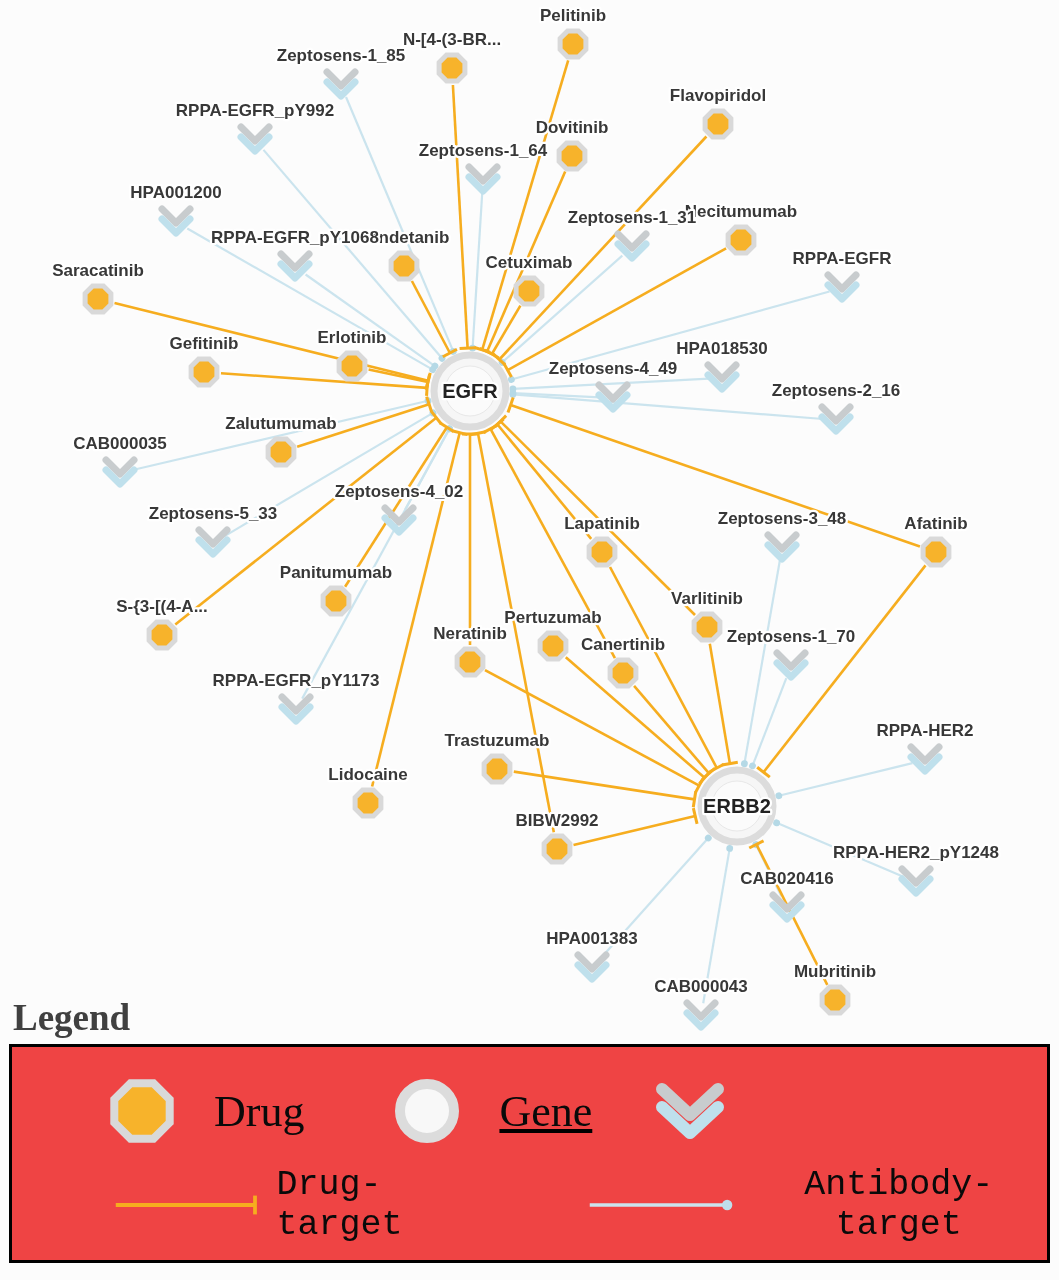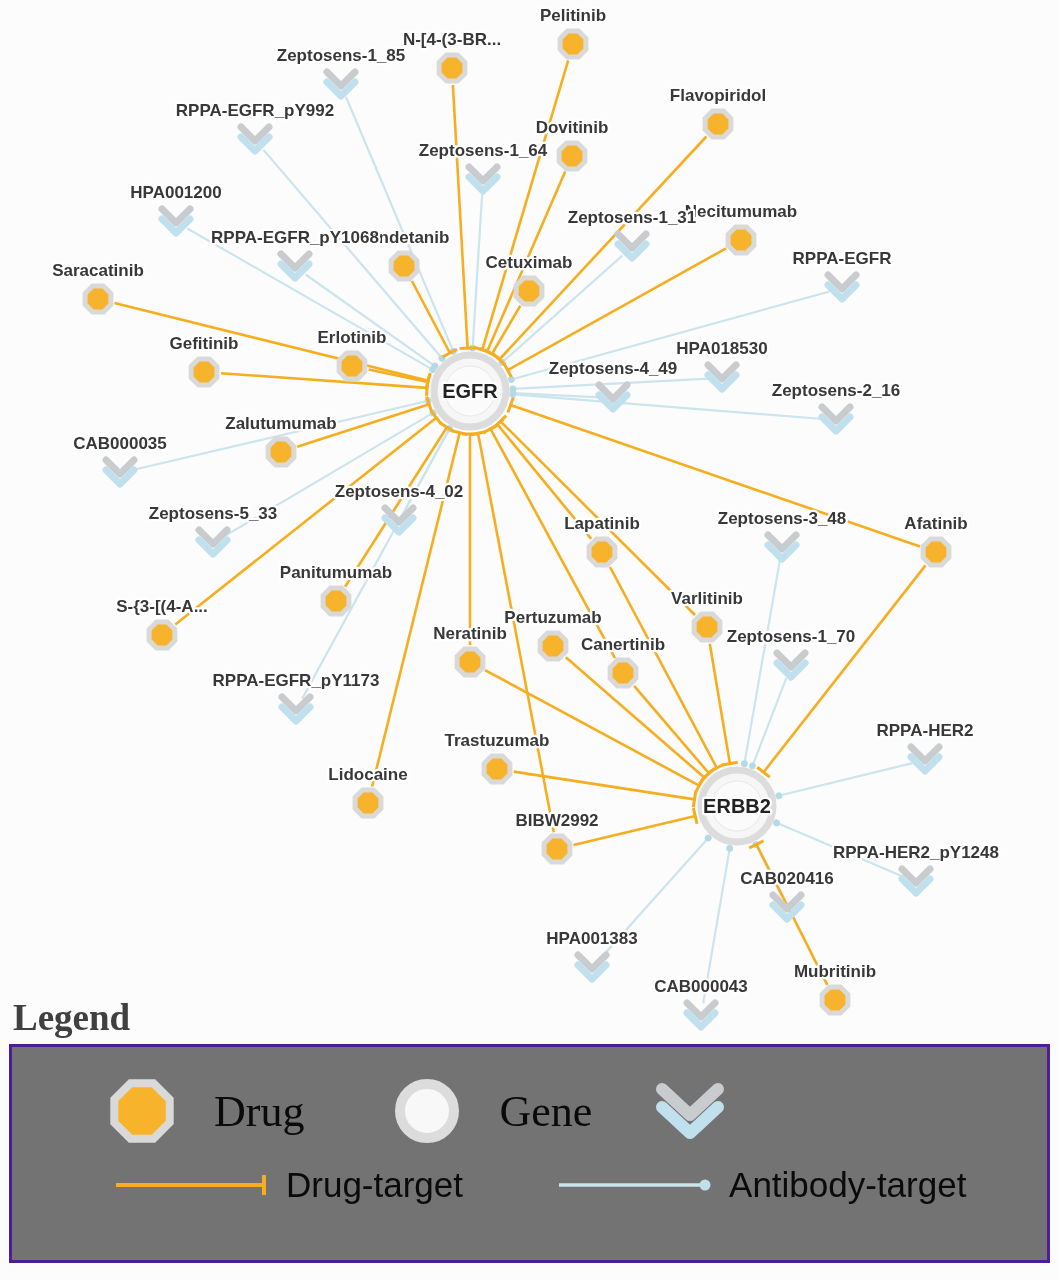--- a/index.html
+++ b/index.html
@@ -25,39 +25,39 @@
   .gene-label { font-size: 20px; fill: #222222; }
 
   .legend-title {
     position: absolute; left: 13px; top: 996px;
     font-family: "Liberation Serif", "DejaVu Serif", serif;
     font-weight: bold; font-size: 37px; color: #404040;
   }
   .legend-box {
     position: absolute; left: 9px; top: 1044px;
     width: 1035px; height: 213px;
-    border: 3px solid #4c1d95;
-    background: #737373;
+    border: 3px solid #000000;
+    background: #ef4444;
     box-sizing: content-box;
   }
   .legend-row { display: flex; align-items: center; }
   .legend-row.shapes { margin: 26px 0 0 92px; }
   .legend-row.edges  { margin: 16px 0 0 100px; }
   .legend-item { display: flex; align-items: center; }
   .legend-item .ltext {
     font-family: "Liberation Serif", "DejaVu Serif", serif;
     font-size: 44px; color: #0a0a0a; margin-left: 34px;
   }
   .legend-item .etext {
-    font-family: Liberation Sans, sans-serif;
+    font-family: Liberation Mono, monospace;
     font-size: 35px; color: #0a0a0a; margin-left: 14px;
   }
-  .gap-gene { margin-left: 85px; }
+  .gap-gene { margin-left: 85px; text-decoration: underline; }
   .gap-ab   { margin-left: 60px; }
-  .gap-abedge { margin-left: 92px; }
+  .gap-abedge { margin-left: 92px; text-align: center; }
 </style>
 </head>
 <body>
 
 <div>
   <svg id="network-svg" width="1059" height="1280" viewBox="0 0 1059 1280">
     <defs>
       <marker id="m-tee" markerWidth="6" markerHeight="18" refX="3" refY="9" orient="auto" markerUnits="userSpaceOnUse">
         <path d="M3,1 L3,17" stroke="#F6AD1F" stroke-width="3" fill="none"></path>
       </marker>

